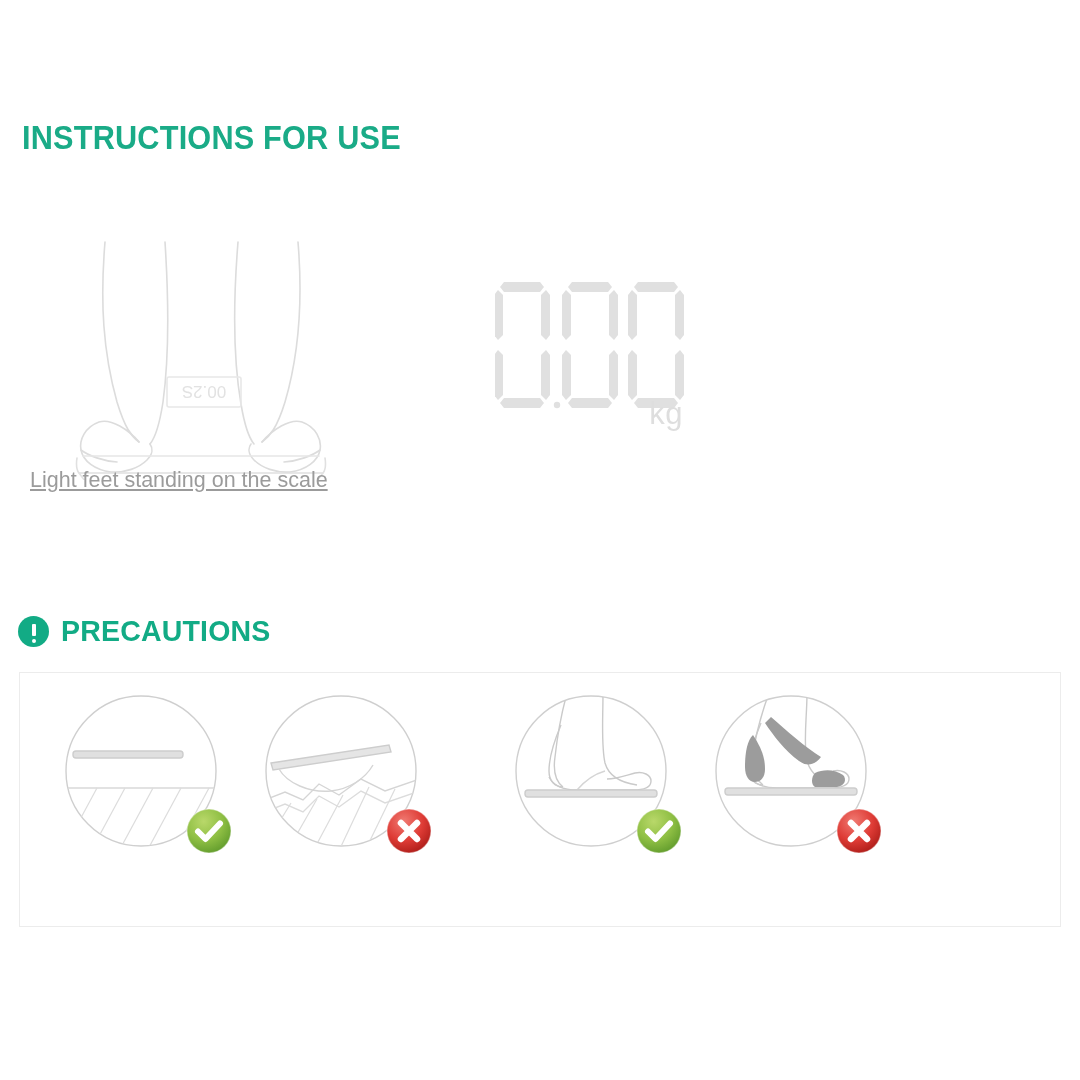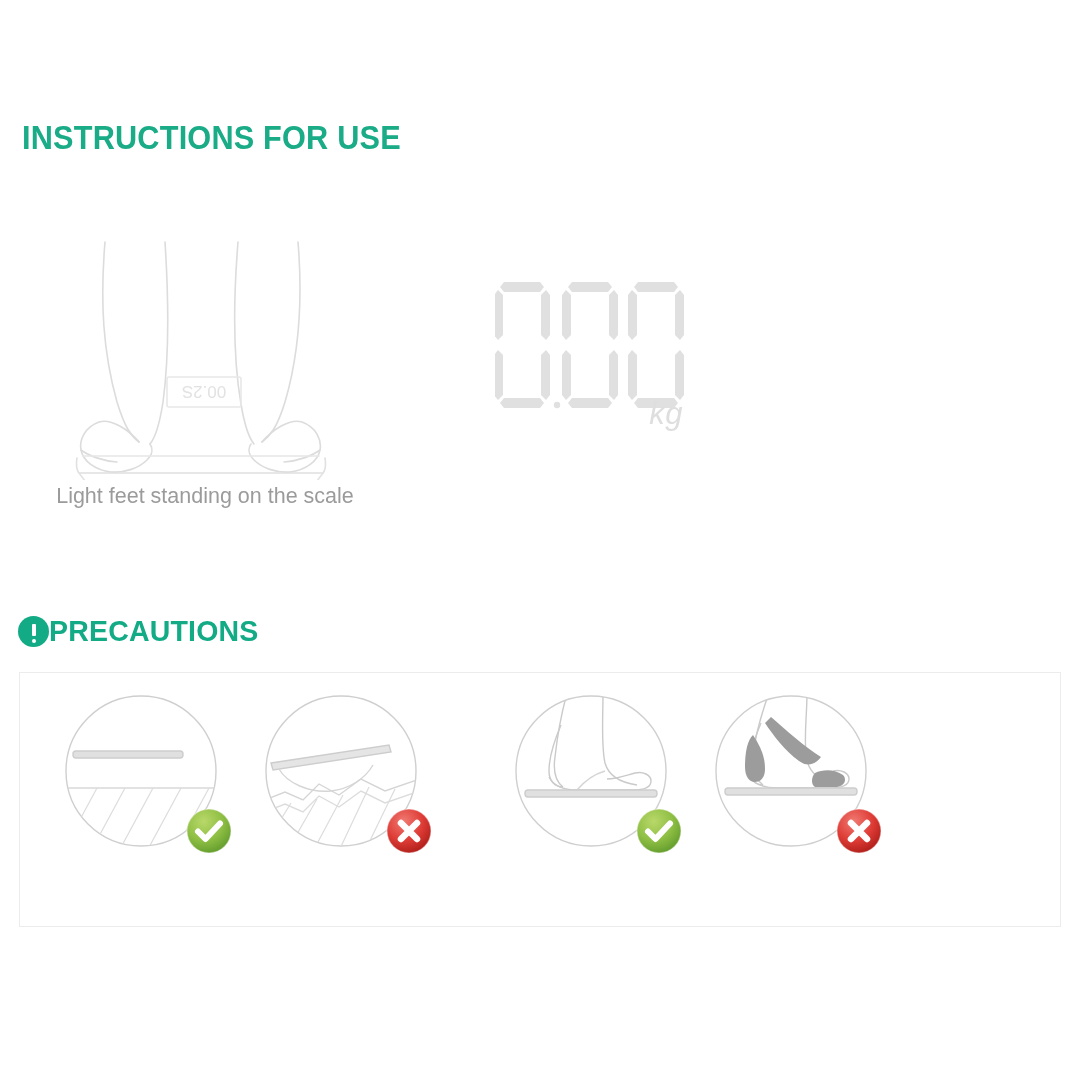--- a/index.html
+++ b/index.html
@@ -50,37 +50,36 @@
 
   .step-art {
     position: relative;
     width: 100%;
     height: 248px;
   }
   .step-art svg { display: block; margin: 0 auto; }
 
   .step-caption {
     position: absolute;
-    top: 252px;
+    top: 236px;
     width: 100%;
-    text-align: center;
     font-family: "Liberation Sans", sans-serif;
     font-size: 21.5px;
     font-weight: normal;
     color: #9b9b9b;
     white-space: nowrap;
+    text-decoration: underline;
   }
 
   
   .lcd-wrap {
     position: absolute;
     left: 0; top: 0;
     width: 100%;
     height: 248px;
-    font-style: italic;
   }
   .lcd {
     position: absolute;
     left: 50%;
     top: 46px;
     transform: translateX(-50%);
     width: 190px;
     height: 160px;
   }
   .lcd-unit {
@@ -93,21 +92,21 @@
     letter-spacing: 0.5px;
   }
 
   
   .precautions-head {
     position: absolute;
     left: 18px;
     top: 614px;
     display: flex;
     align-items: center;
-    gap: 0;
+    gap: 12px;
   }
   .alert-badge {
     width: 31px;
     height: 31px;
     border-radius: 50%;
     background: #12ab85;
     display: flex;
     align-items: center;
     justify-content: center;
     flex: 0 0 auto;

